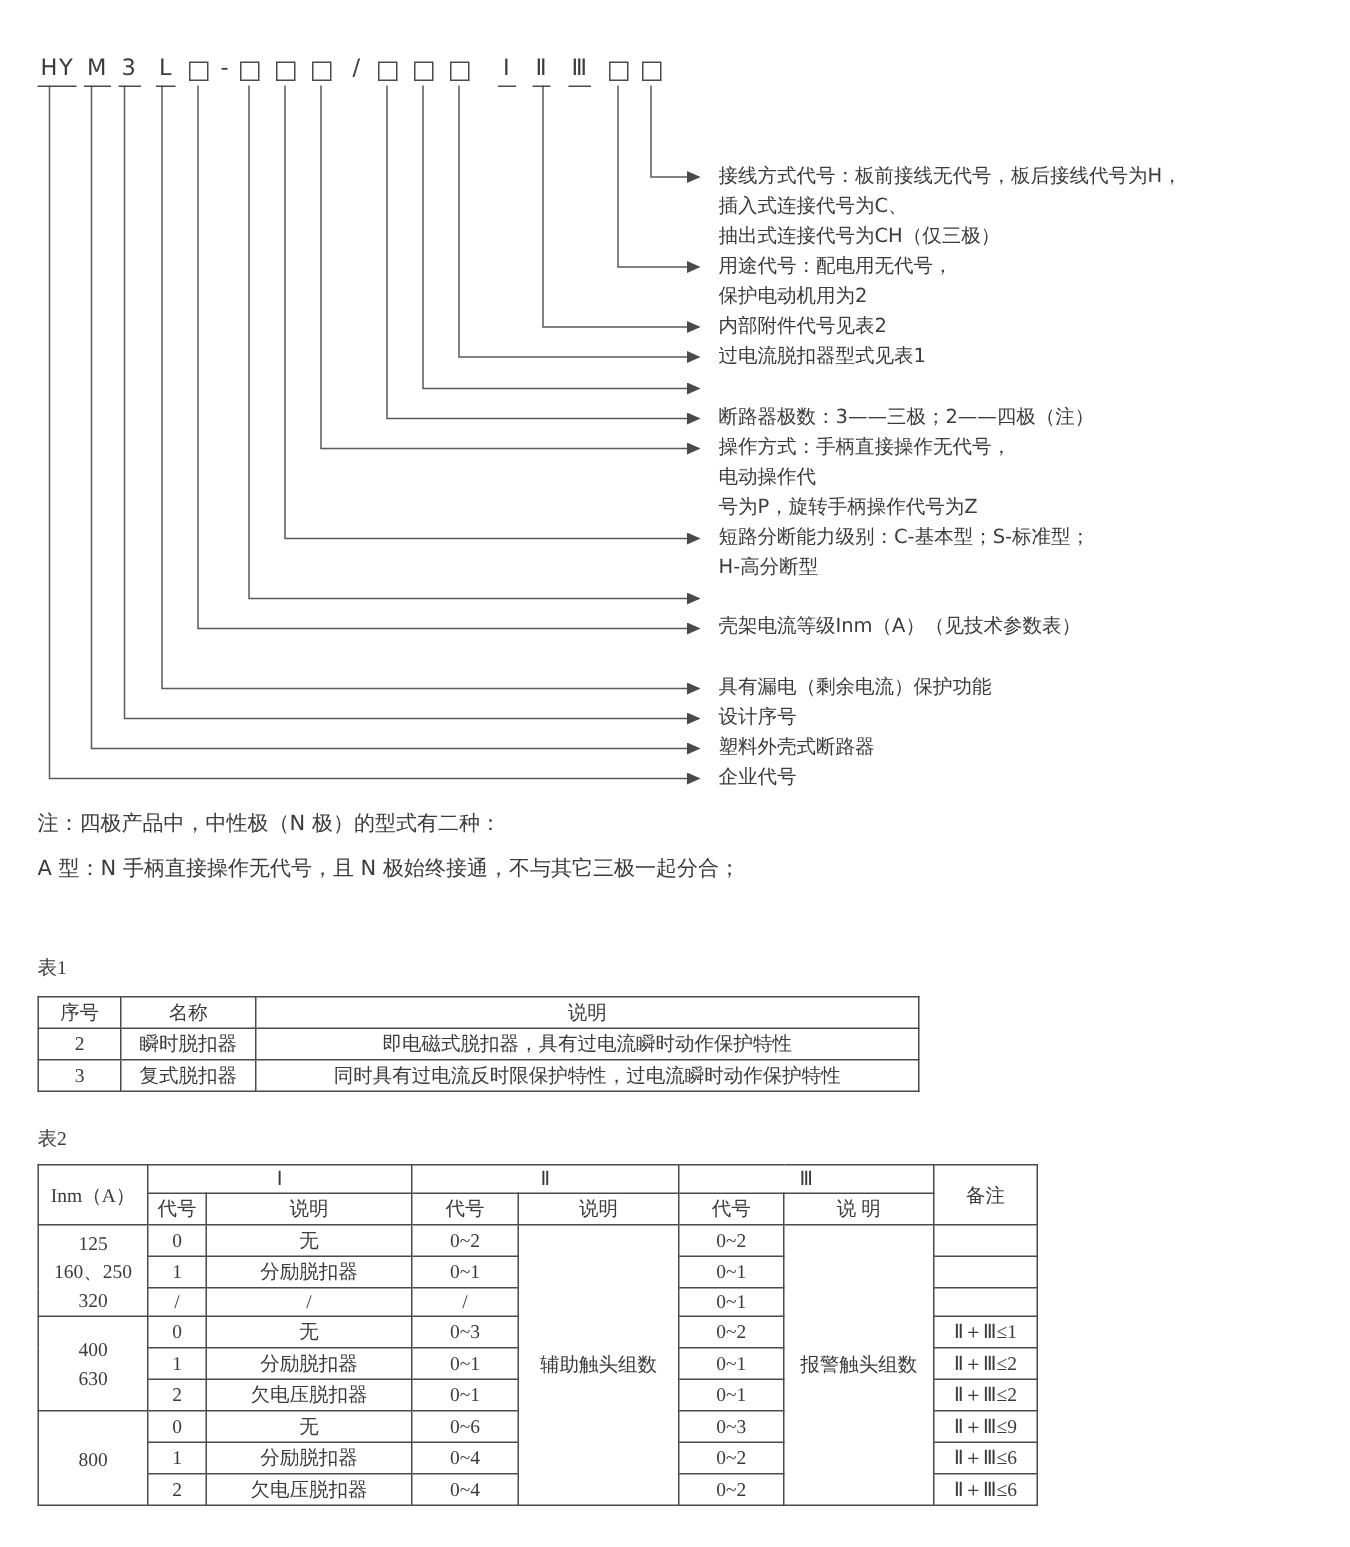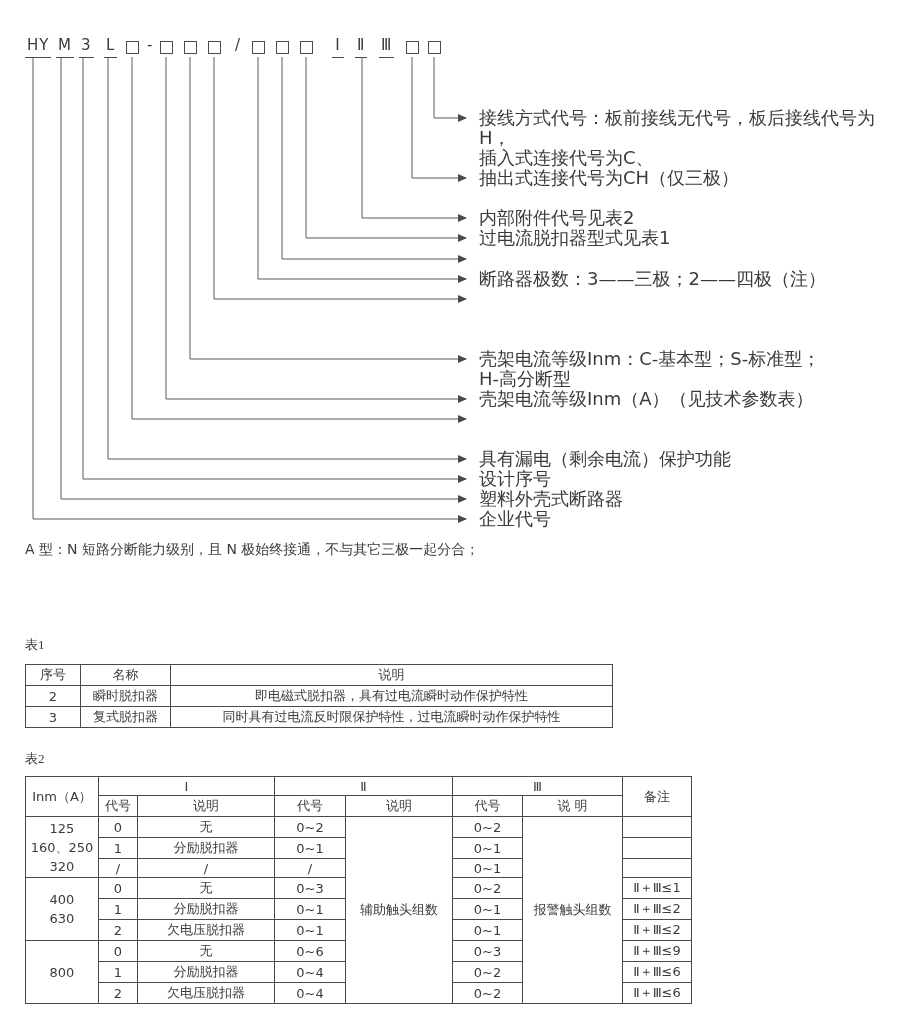--- a/index.html
+++ b/index.html
@@ -21,34 +21,34 @@
     display:inline-block; border-bottom:1px solid #4a4a4a;
     padding:0 2px 3px 2px; min-width:12px; text-align:center;
   }
   .code-sep { padding:0 1px; }
   .code-box {
     position:absolute; top:41px; width:13px; height:13px;
     border:1px solid #4a4a4a; background:#fff;
   }
   .callout {
     position:absolute; left:479px; max-width:410px;
-    font-size:18px; line-height:20px; white-space:pre-line; color:#3b3b3b;
+    font-size:13px; line-height:20px; white-space:pre-line; color:#3b3b3b;
   }
 
   
   .notes-block { position:absolute; left:25px; top:540px; font-size:14px; line-height:19px; }
   .notes-block p { margin-bottom:11px; }
 
   
   .tbl-label { position:absolute; left:25px; font-size:13px;font-family:Liberation Serif, serif; }
   .lbl-t1 { top:636px; }
   .lbl-t2 { top:750px; }
   table {
     position:absolute; left:25px; border-collapse:collapse;
-    font-size:13px; text-align:center; color:#3b3b3b; table-layout:fixed;
+    font-size:13px; text-align:center; color:#3b3b3b; table-layout:fixed;font-family:Liberation Serif, serif;
   }
   .t1 { top:664px; width:587px; }
   .t2 { top:776px; width:666px; }
   td, th {
     border:1px solid #4a4a4a; padding:1px 4px;
     font-weight:normal; height:19px; overflow:hidden;
   }
   .pre { white-space:pre-line; line-height:19px; }
 </style>
 </head>
@@ -97,34 +97,40 @@
     <span class="code-box" style="left:300px"></span>
     <span class="code-el" style="left:332px"><span class="code-text">Ⅰ</span></span>
     <span class="code-el" style="left:355px"><span class="code-text">Ⅱ</span></span>
     <span class="code-el" style="left:379px"><span class="code-text">Ⅲ</span></span>
     <span class="code-box" style="left:406px"></span>
     <span class="code-box" style="left:428px"></span>
 
     <div class="callout" style="top:108px">接线方式代号：板前接线无代号，板后接线代号为H，
 插入式连接代号为C、
 抽出式连接代号为CH（仅三极）</div>
+    <div class="callout" style="top:168px">用途代号：配电用无代号，
+保护电动机用为2</div>
     <div class="callout" style="top:208px">内部附件代号见表2</div>
     <div class="callout" style="top:228px">过电流脱扣器型式见表1</div>
     <div class="callout" style="top:269px">断路器极数：3——三极；2——四极（注）</div>
-    <div class="callout" style="top:349px">壳架电流等级Inm：C-基本型；S-标准型；
+    <div class="callout" style="top:289px">操作方式：手柄直接操作无代号，
+电动操作代
+号为P，旋转手柄操作代号为Z</div>
+    <div class="callout" style="top:349px">短路分断能力级别：C-基本型；S-标准型；
 H-高分断型</div>
-    <div class="callout" style="top:389px">壳架电流等级Inm（A）（见技术参数表）</div>
+    <div class="callout" style="top:408px">壳架电流等级Inm（A）（见技术参数表）</div>
     <div class="callout" style="top:449px">具有漏电（剩余电流）保护功能</div>
     <div class="callout" style="top:469px">设计序号</div>
     <div class="callout" style="top:489px">塑料外壳式断路器</div>
     <div class="callout" style="top:509px">企业代号</div>
   </div>
 
   <div class="notes-block">
-    <p>A 型：N 短路分断能力级别，且 N 极始终接通，不与其它三极一起分合；</p>
+    <p>注：四极产品中，中性极（N 极）的型式有二种：</p>
+    <p>A 型：N 手柄直接操作无代号，且 N 极始终接通，不与其它三极一起分合；</p>
   </div>
 
   <div class="tbl-label lbl-t1">表1</div>
   <table class="t1">
     <colgroup>
         <col style="width:55px">
         <col style="width:90px">
         <col style="width:442px">
       </colgroup>
     <tbody>

